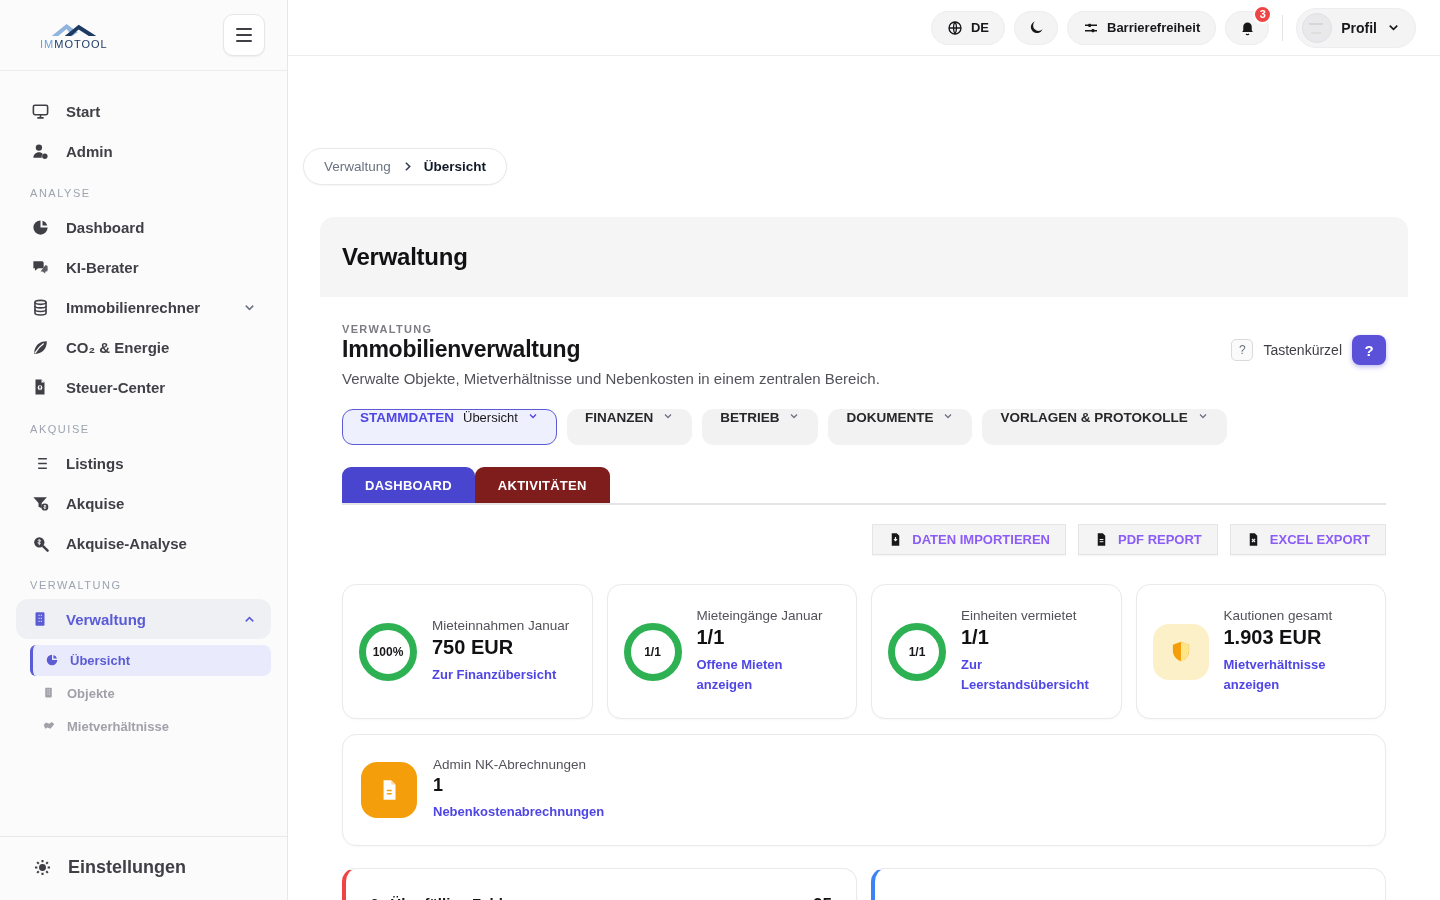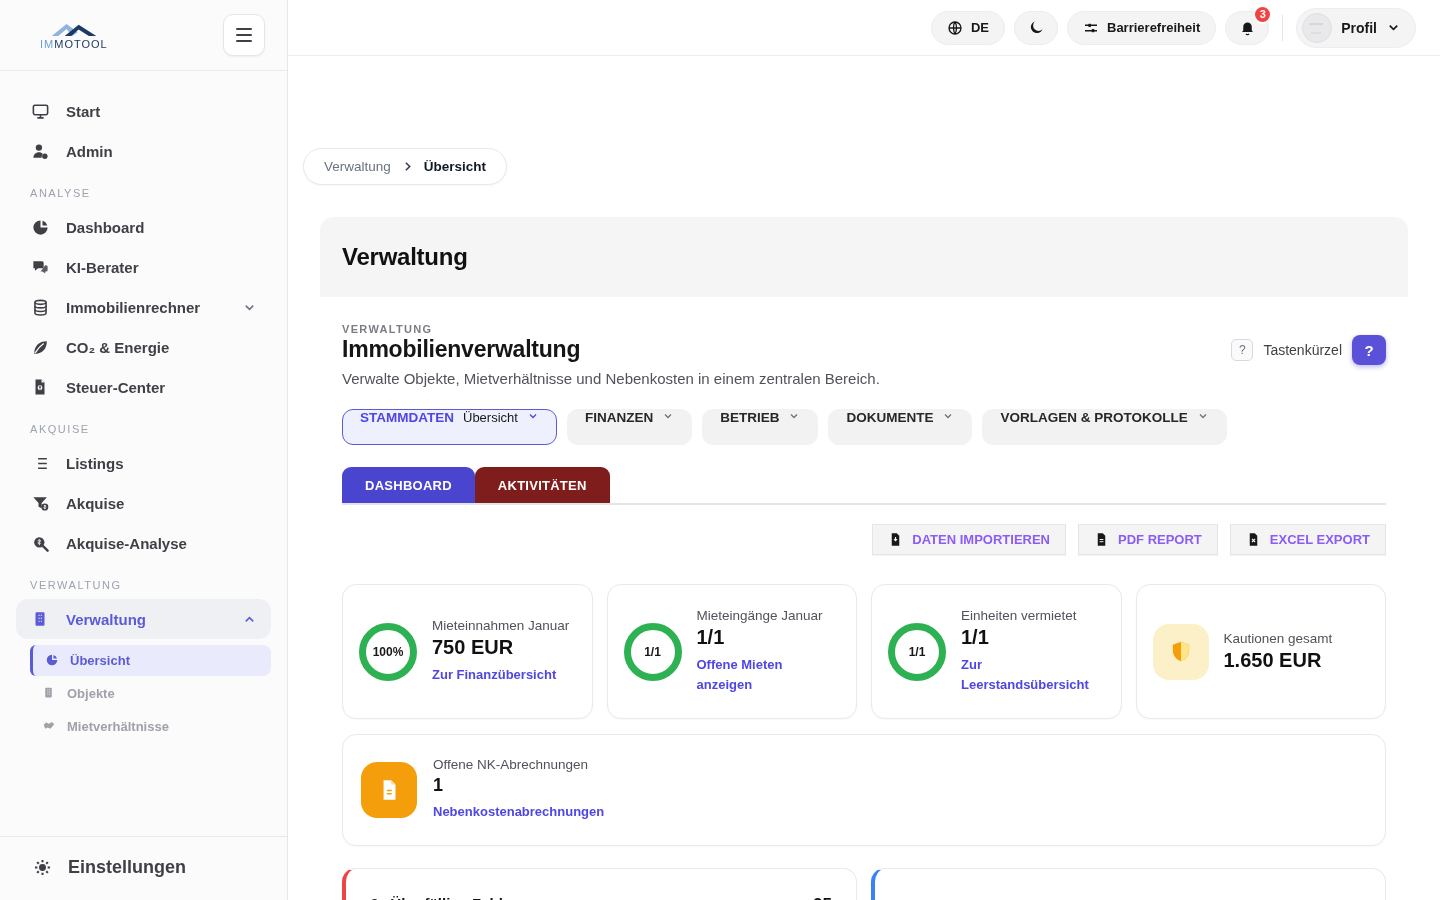--- a/index.html
+++ b/index.html
@@ -511,35 +511,36 @@
           </div>
           <div class="scard">
             <div class="ambox">
               <svg width="26" height="26" viewBox="0 0 24 24">
                   <path d="M12 2.5l7.5 2.8v5.2c0 4.8-3.2 8.4-7.5 10-4.3-1.6-7.5-5.2-7.5-10V5.3z" fill="#f59e0b"></path>
                   <path d="M12 2.5v18.2c4.3-1.6 7.3-5.3 7.3-10.1V5.2z" fill="#fde68a"></path>
                 </svg>
             </div>
             <div class="scol">
               <div class="slabel">Kautionen gesamt</div>
-              <div class="svalue">1.650 EUR</div>
+              <div class="svalue">1.903 EUR</div>
+              <div class="slink">Mietverhältnisse anzeigen</div>
             </div>
           </div>
         </div>
 
         <div class="nkcard">
           <div class="orgbox">
             <svg width="26" height="26" viewBox="0 0 24 24">
                 <path d="M7 3h7l4 4v14H7z" fill="#fff"></path>
                 <path d="M14 3v4h4" fill="#fcd9a0"></path>
                 <path d="M10 12.5h4.5M10 15.5h4.5" stroke="#f59e0b" stroke-width="1.4"></path>
               </svg>
           </div>
           <div class="scol">
-            <div class="slabel">Offene NK-Abrechnungen</div>
+            <div class="slabel">Admin NK-Abrechnungen</div>
             <div class="svalue">1</div>
             <div class="slink">Nebenkostenabrechnungen</div>
           </div>
         </div>
 
         <div class="alerts">
           <div class="alcard red">
             <div class="alleft">
               <span class="alico">€</span>
               <span>Überfällige Zahlungen</span>

